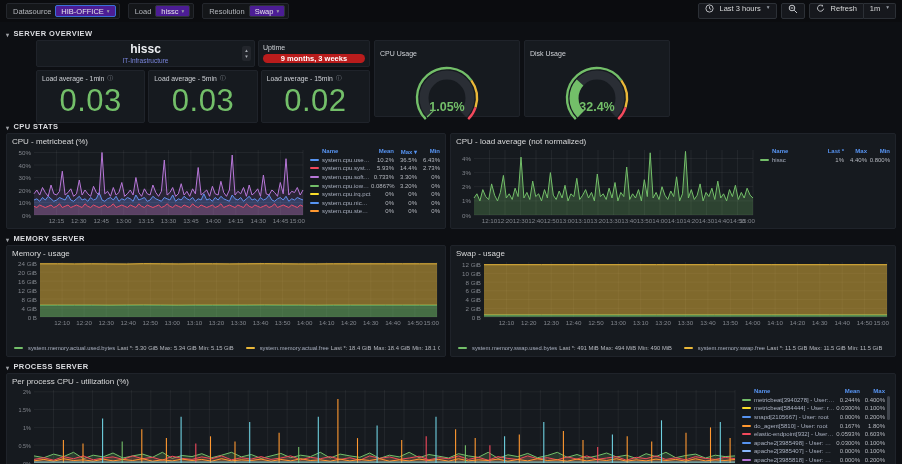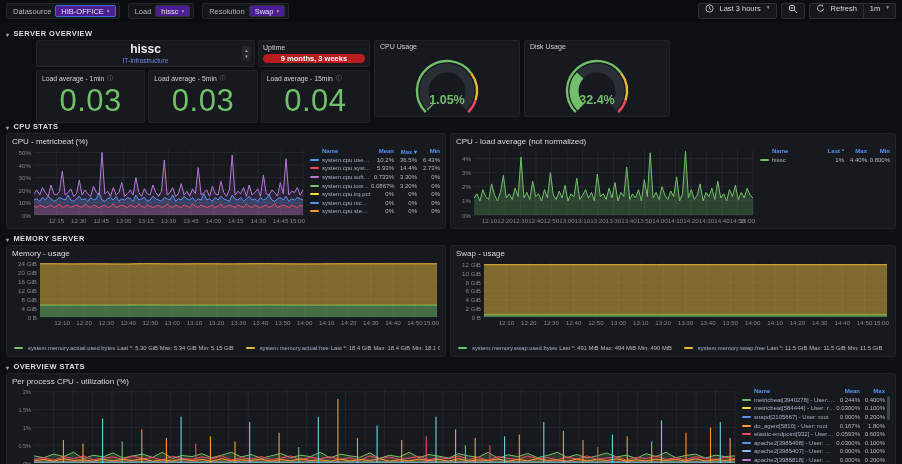--- a/index.html
+++ b/index.html
@@ -29,21 +29,21 @@
   .host-sub{font-size:6.5px;color:#7a86dd;cursor:pointer}
   .spinner{position:absolute;right:3px;top:5px;bottom:5px;width:9px;background:#23262c;border-radius:2px;display:flex;flex-direction:column;align-items:center;justify-content:space-between;font-size:4.5px;color:#a9adb4;padding:2px 0;cursor:pointer}
   .uptime-panel{width:112px;padding:3px 4px}
   .ptitle-sm{font-size:7px;color:#cfd2d7;margin-bottom:3px}
   .uptime-bar{flex:1;background:#b91c1c;border-radius:5px;display:flex;align-items:center;justify-content:center;font-size:7.5px;font-weight:700;color:#fff}
   .ovbottom{flex:1;display:flex;gap:3px}
   .stat-panel{flex:1;padding:3px 5px}
   .stat-title{font-size:6.8px;color:#cfd2d7;display:flex;gap:3px;align-items:center}
   .info-i{font-size:6px;color:#7e838b}
   .stat-value{flex:1;display:flex;align-items:center;justify-content:center;font-size:31px;color:#73bf69;letter-spacing:.5px}
-  .gauge-panel{width:146px;padding:2px 5px}
+  .gauge-panel{width:146px;padding:9px 5px}
   .gauge{flex:1;display:flex;align-items:center;justify-content:center}
   .gval{font-size:12.5px;fill:#73bf69;font-weight:600;font-family:"Liberation Sans",sans-serif}
   .chrow{height:96px}
   .memrow{height:112px}
   .procrow{height:104px}
   .chart-panel{padding:3px 5px}
   .pw1{width:440px}
   .pw2{flex:1}
   .ptitle{font-size:8px;color:#d8d9da;margin-bottom:1px}
   .cwrap{flex:1;display:flex;min-height:0}
@@ -163,21 +163,21 @@
                 <span>Load average - 5min</span>
                 <span class="info-i">ⓘ</span>
               </div>
             <div class="stat-value">0.03</div>
           </div>
           <div class="panel stat-panel">
             <div class="stat-title">
                 <span>Load average - 15min</span>
                 <span class="info-i">ⓘ</span>
               </div>
-            <div class="stat-value">0.04</div>
+            <div class="stat-value">0.02</div>
           </div>
         </div>
       </div>
       <div class="panel gauge-panel">
         <div class="ptitle-sm">CPU Usage</div>
         <div class="gauge">
             <svg width="118" height="64" viewBox="0 0 118 64">
               <path d="M37.79,59.21A30,30 0 1 1 83.27,20.37" stroke="#73bf69" stroke-width="2.4" fill="none"></path>
               <path d="M83.27,20.37A30,30 0 0 1 87.53,47.27" stroke="#eab839" stroke-width="2.4" fill="none"></path>
               <path d="M87.53,47.27A30,30 0 0 1 80.21,59.21" stroke="#f2495c" stroke-width="2.4" fill="none"></path>
@@ -549,21 +549,21 @@
               <span>Last *: 11.5 GiB</span>
               <span>Max: 11.5 GiB</span>
               <span>Min: 11.5 GiB</span>
             </span>
           </div>
       </div>
     </div>
 
     <div class="sec">
       <span class="chev">▾</span>
-      <span>OVERVIEW STATS</span>
+      <span>PROCESS SERVER</span>
     </div>
 
     <div class="row procrow">
       <div class="panel chart-panel pw2">
         <div class="ptitle">Per process CPU - utilization (%)</div>
         <div class="cwrap">
           <div class="chart">
               <svg width="726" height="86">
                 <line class="grid" x1="22" y1="76.0" x2="723" y2="76.0"></line>
                 <text class="tick" style="font-size:5.5px" x="19" y="78.5" text-anchor="end">0%</text>

